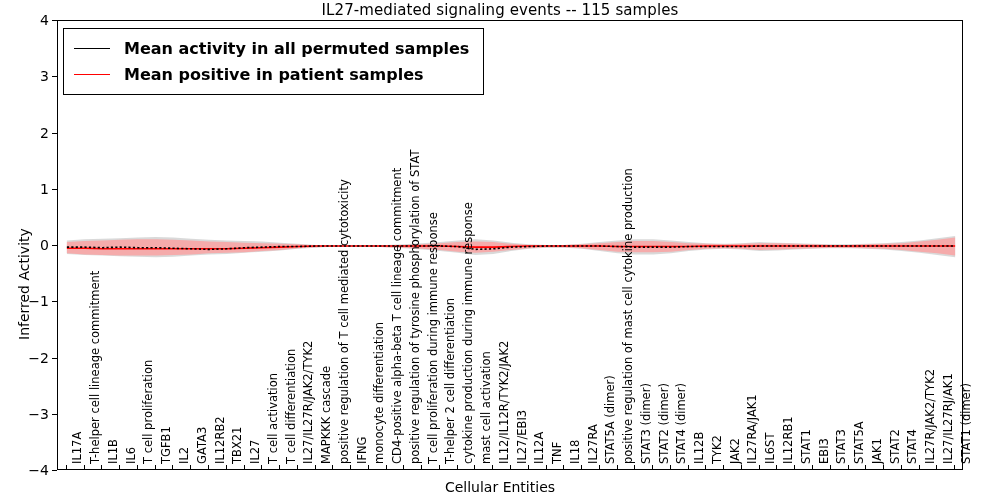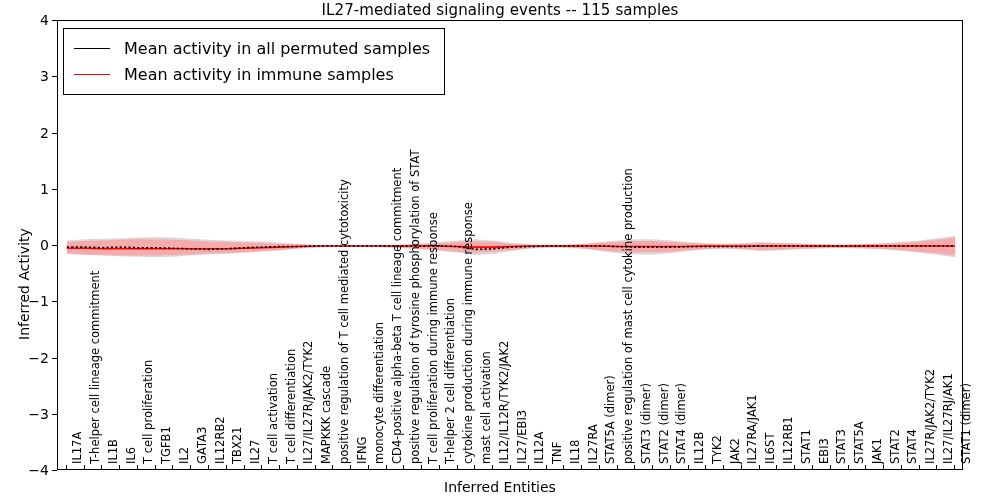--- a/index.html
+++ b/index.html
@@ -46,21 +46,21 @@
 
   
   #legend{
     position:absolute;left:63px;top:28px;
     border:1.3px solid #000;background:#fff;
     padding:6px 14px 7px 10px;box-sizing:border-box;
   }
   .leg-row{display:flex;align-items:center;height:26px;}
   .leg-swatch{width:36px;height:0;border-top:1.6px solid #000;margin-right:14px;}
   .leg-swatch.red{border-top-color:#ff0000;}
-  .leg-text{font-size:16px;white-space:nowrap;}
+  .leg-text{font-size:16px;white-space:nowrap;font-weight:bold;}
 </style>
 </head>
 <body>
 
 <div id="root">
 
   <div id="chart-title">IL27-mediated signaling events -- 115 samples</div>
 
   <div id="ylabel">Inferred Activity</div>
 
@@ -193,26 +193,26 @@
       <div class="xtick-mark" style="left: 843.824px;"></div>
       <div class="xlab" style="left: 848.324px; bottom: 22px;">STAT4</div>
       <div class="xtick-mark" style="left: 861.588px;"></div>
       <div class="xlab" style="left: 866.088px; bottom: 22px;">IL27R/JAK2/TYK2</div>
       <div class="xtick-mark" style="left: 879.353px;"></div>
       <div class="xlab" style="left: 883.853px; bottom: 22px;">IL27/IL27RJ/AK1</div>
       <div class="xtick-mark" style="left: 897.118px;"></div>
       <div class="xlab" style="left: 901.618px; bottom: 22px;">STAT1 (dimer)</div>
     </div>
 
-  <div id="xlabel">Inferred Entities</div>
+  <div id="xlabel">Cellular Entities</div>
 
   <div id="legend">
       <div class="leg-row">
         <span class="leg-swatch"></span>
         <span class="leg-text">Mean activity in all permuted samples</span>
       </div>
       <div class="leg-row">
         <span class="leg-swatch red"></span>
-        <span class="leg-text">Mean activity in immune samples</span>
+        <span class="leg-text">Mean positive in patient samples</span>
       </div>
     </div>
 
 </div>
 
 </body></html>

